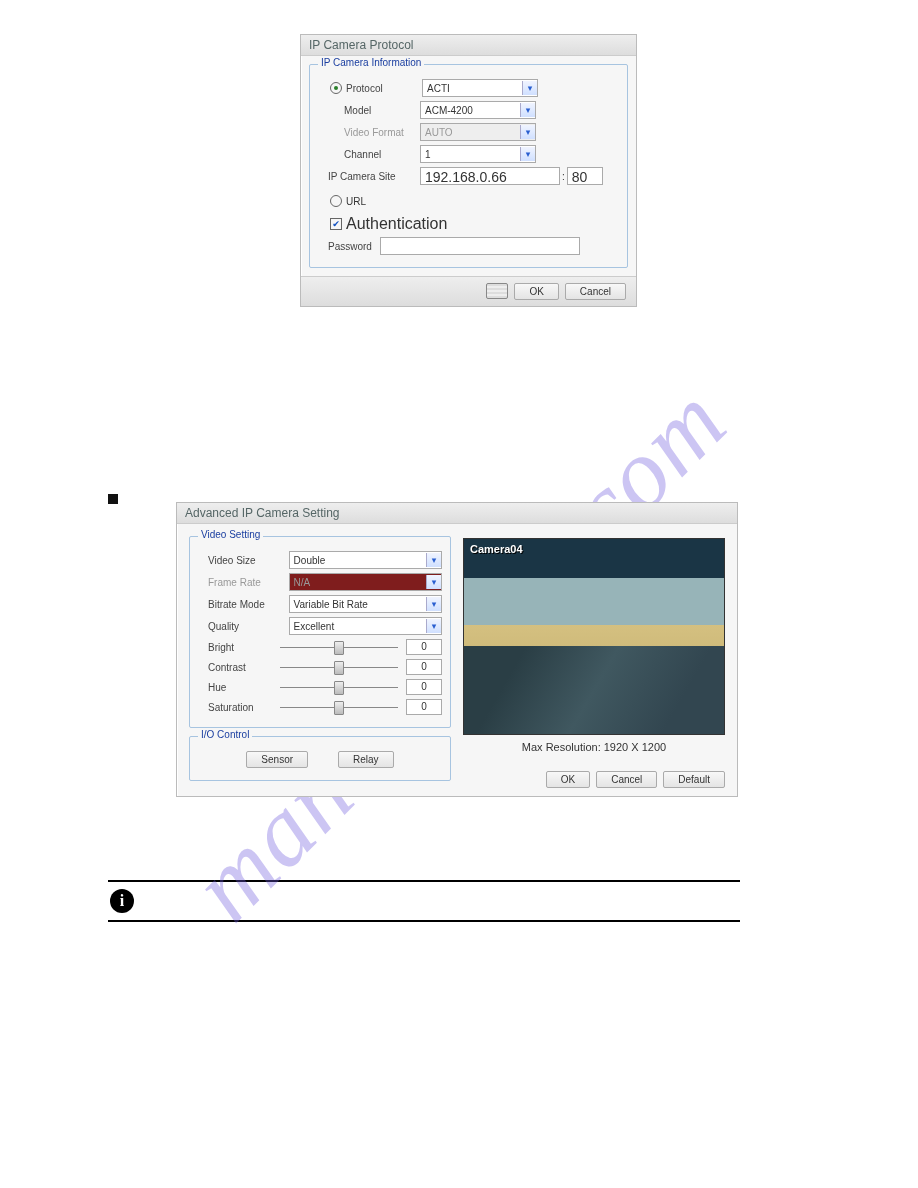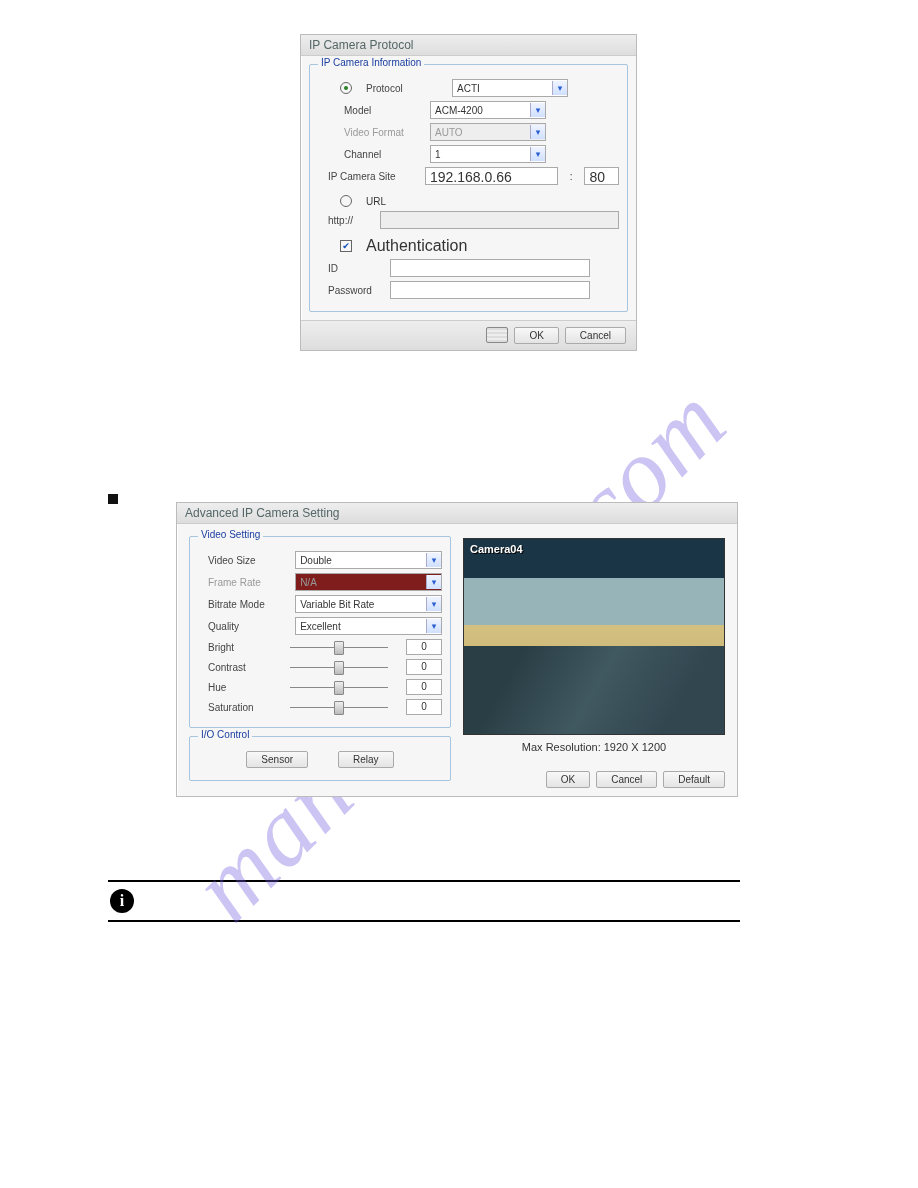--- a/index.html
+++ b/index.html
@@ -62,21 +62,21 @@
     left: 8px;
     background: #f6f6f6;
     color: #1a3ea0;
     padding: 0 3px;
     font-size: 10px;
   }
   .row {
     display: flex;
     align-items: center;
     margin: 4px 0;
-    gap: 12px;
+    gap: 2px;
   }
   .lbl {
     width: 90px;
     font-size: 10px;
     color: #444;
     padding-left: 10px;
   }
   .lbl.dim { color: #999; }
   .combo {
     display: flex;
@@ -302,35 +302,27 @@
         <span style="font-size:10px;">:</span>
         <span class="textbox" style="width:26px;">80</span>
       </div>
 
       <div class="row" style="margin-top:10px;align-items:center;">
         <span style="width:10px;"></span>
         <span class="radio-circle"></span>
         <span style="font-size:10px; margin-left:2px;">URL</span>
       </div>
 
-      <div class="row">
-        <span class="lbl" style="padding-left:10px; width:40px;">http://</span>
-        <span class="textbox" style="width:230px; background:#eee;"></span>
-      </div>
 
       <div class="row" style="margin-top:8px;">
         <span style="width:10px;"></span>
         <span class="checkbox-sq">✔</span>
         <span style="font-size:16px; margin-left:2px;">Authentication</span>
       </div>
 
-      <div class="row">
-        <span class="lbl" style="padding-left:10px; width:50px;">ID</span>
-        <span class="textbox" style="width:190px;"></span>
-      </div>
 
       <div class="row">
         <span class="lbl" style="padding-left:10px; width:50px;">Password</span>
         <span class="textbox" style="width:190px;"></span>
       </div>
     </div>
 
     <div class="btnrow">
       <div class="kbd-icon"></div>
       <div class="btn">OK</div>

